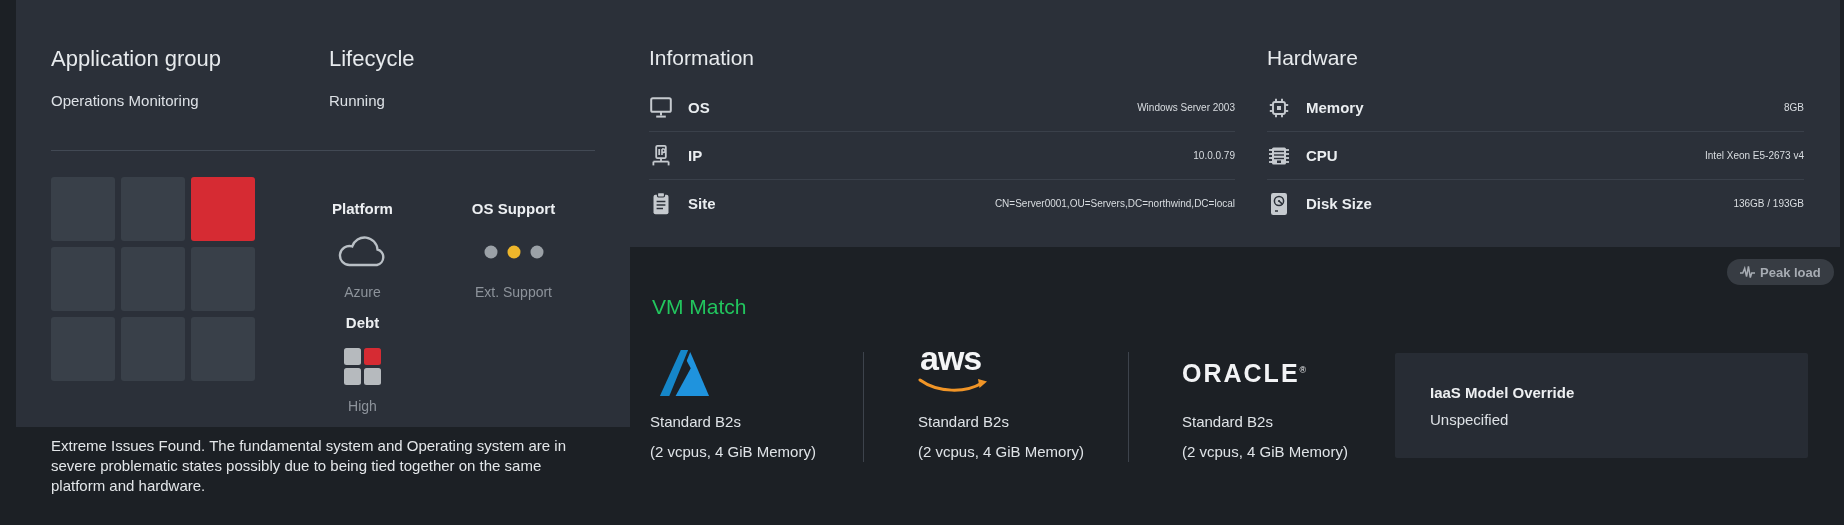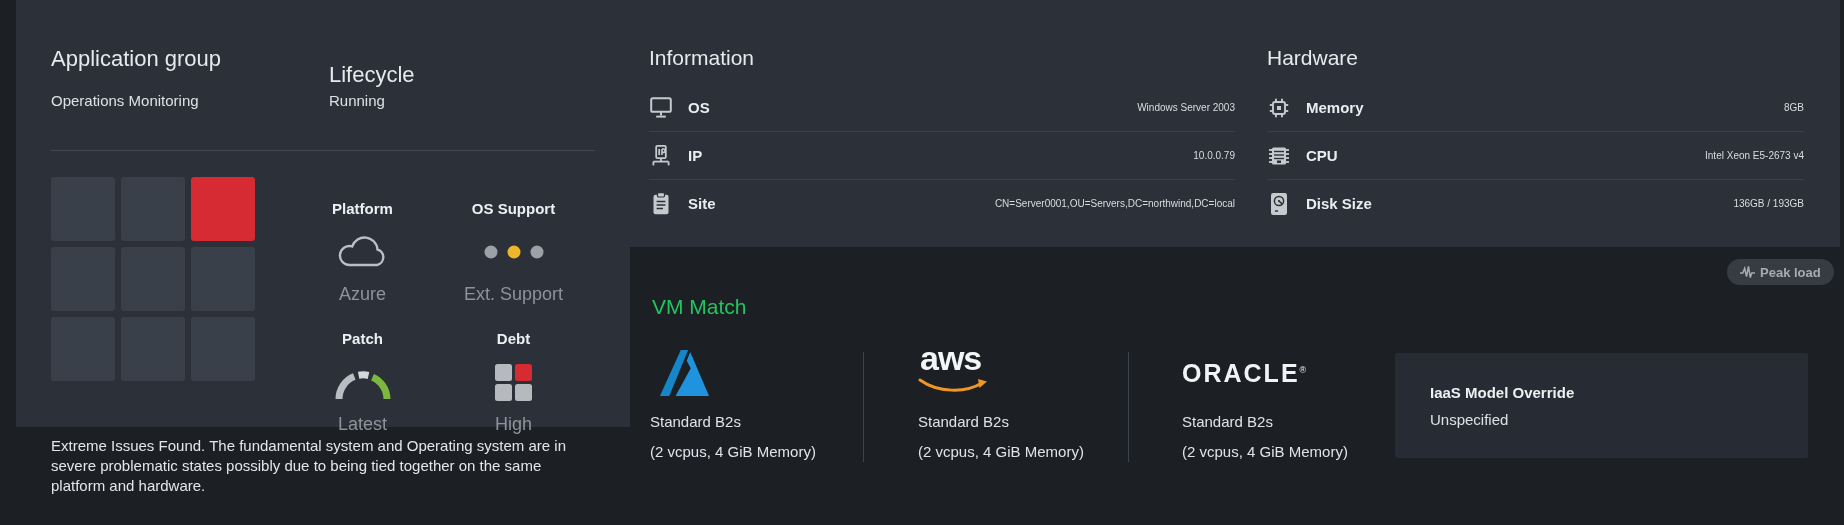--- a/index.html
+++ b/index.html
@@ -13,25 +13,25 @@
   .panel-h1{font-size:22px;font-weight:400;color:#e7eaed;}
   .panel-sub{font-size:15px;color:#dde1e6;}
   .lp-divider{position:absolute;left:35px;right:35px;top:150px;height:1px;background:#424954;}
 
   .heatmap{position:absolute;left:35px;top:177px;width:204px;
            display:grid;grid-template-columns:repeat(3,64px);grid-auto-rows:64px;gap:6px;}
   .hm-cell{background:#394049;border-radius:3px;}
   .hm-cell.alert{background:#d62b33;}
 
   .metrics{position:absolute;left:271px;top:200px;width:306px;
-           display:grid;grid-template-columns:151px 151px;row-gap:28px;}
+           display:grid;grid-template-columns:151px 151px;row-gap:12px;}
   .metric{display:flex;flex-direction:column;align-items:center;}
   .metric .m-label{font-size:15px;font-weight:700;color:#edeff2;height:18px;}
   .metric .m-icon{height:48px;margin-top:10px;display:flex;align-items:center;justify-content:center;}
-  .metric .m-caption{font-size:18px;color:#8d939b;margin-top:8px;height:18px;}
+  .metric .m-caption{font-size:14px;color:#8d939b;margin-top:8px;height:18px;}
 
   .warning{position:absolute;left:35px;top:421px;width:548px;
            font-size:15px;line-height:20px;color:#e3e6e9;}
 
   
   .info-panel{left:627px;top:0;width:647px;height:247px;padding:0;}
   .hw-panel{left:1244px;top:0;width:596px;height:247px;}
   .panel-inner{position:absolute;inset:0;}
   .panel-title{position:absolute;top:46px;font-size:21px;font-weight:400;color:#e7eaed;}
   .rows{position:absolute;top:84px;left:0;right:0;}
@@ -59,21 +59,21 @@
   svg{display:block;}
 </style>
 </head>
 <body>
 
 <div class="stage">
 
   <section class="card left-panel">
     <div class="abs panel-h1" style="left:35px;top:46px;">Application group</div>
     <div class="abs panel-sub" style="left:35px;top:92px;">Operations Monitoring</div>
-    <div class="abs panel-h1" style="left:313px;top:46px;margin-top:16px;">Lifecycle</div>
+    <div class="abs panel-h1" style="left:313px;top:46px;">Lifecycle</div>
     <div class="abs panel-sub" style="left:313px;top:92px;">Running</div>
     <div class="lp-divider"></div>
 
     <div class="heatmap">
         <div class="hm-cell"></div>
         <div class="hm-cell"></div>
         <div class="hm-cell alert"></div>
         <div class="hm-cell"></div>
         <div class="hm-cell"></div>
         <div class="hm-cell"></div>
@@ -95,31 +95,20 @@
       <div class="metric">
         <div class="m-label">OS Support</div>
         <div class="m-icon">
           <svg width="62" height="16" viewBox="0 0 62 16">
             <circle cx="8" cy="8" r="6.5" fill="#9ba1a7"></circle>
             <circle cx="31" cy="8" r="6.5" fill="#eeb62b"></circle>
             <circle cx="54" cy="8" r="6.5" fill="#9ba1a7"></circle>
           </svg>
         </div>
         <div class="m-caption">Ext. Support</div>
-      </div>
-      <div class="metric">
-        <div class="m-label">Patch</div>
-        <div class="m-icon">
-          <svg width="66" height="40" viewBox="0 0 66 40">
-            <path d="M9 37 A24 24 0 0 1 24.3 14.6" fill="none" stroke="#b9bdc2" stroke-width="7"></path>
-            <path d="M28.6 13.3 A24 24 0 0 1 38.5 13.5" fill="none" stroke="#d4d7da" stroke-width="7"></path>
-            <path d="M42.5 15.2 A24 24 0 0 1 57 37" fill="none" stroke="#7cb83e" stroke-width="7"></path>
-          </svg>
-        </div>
-        <div class="m-caption">Latest</div>
       </div>
       <div class="metric">
         <div class="m-label">Debt</div>
         <div class="m-icon">
           <svg width="37" height="37" viewBox="0 0 37 37">
             <rect x="0" y="0" width="17" height="17" rx="2.5" fill="#b6babe"></rect>
             <rect x="20" y="0" width="17" height="17" rx="2.5" fill="#d62b33"></rect>
             <rect x="0" y="20" width="17" height="17" rx="2.5" fill="#b6babe"></rect>
             <rect x="20" y="20" width="17" height="17" rx="2.5" fill="#b6babe"></rect>
           </svg>

